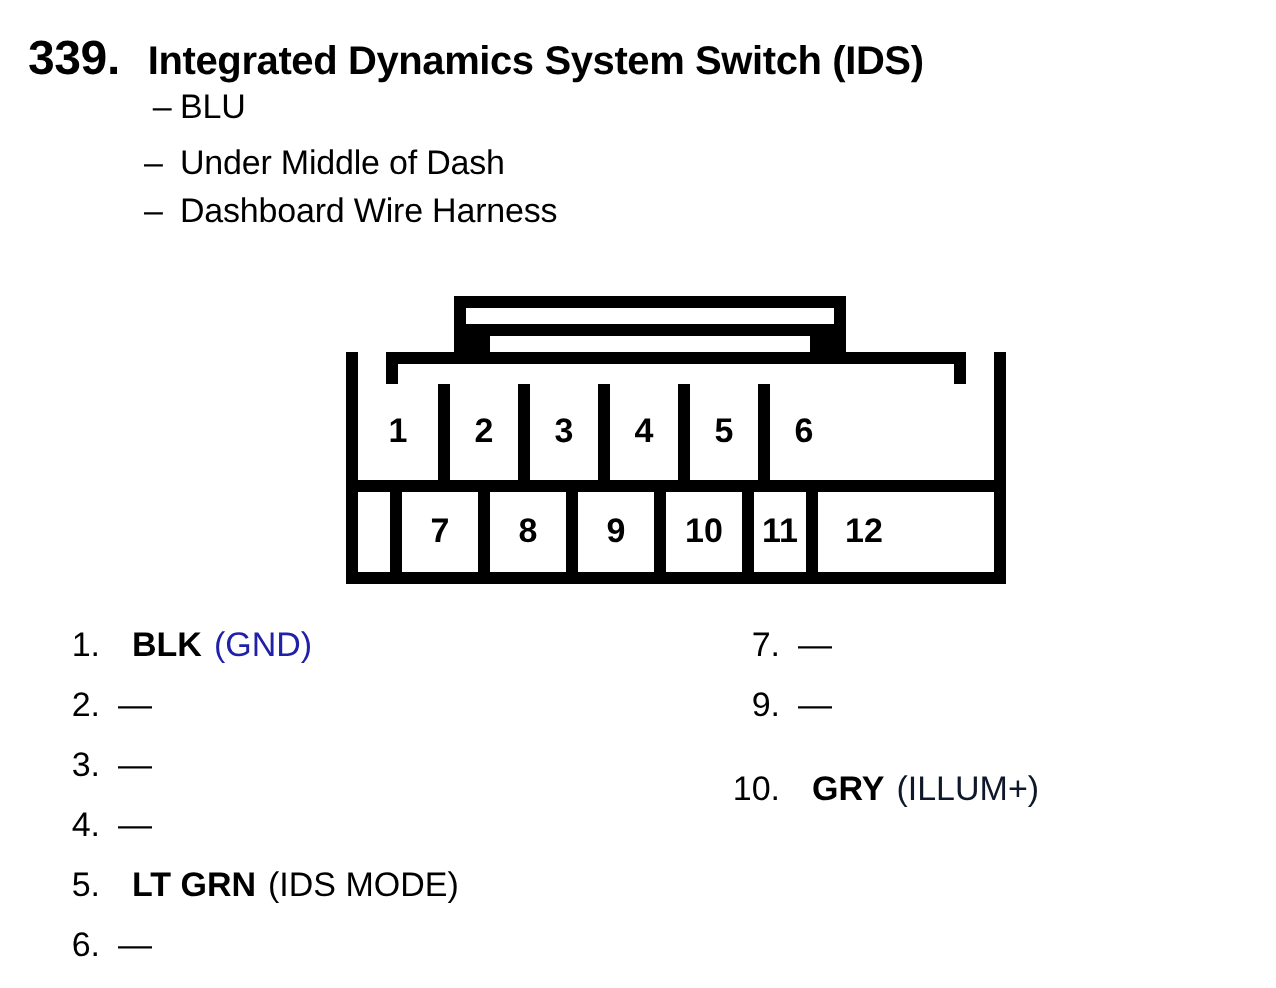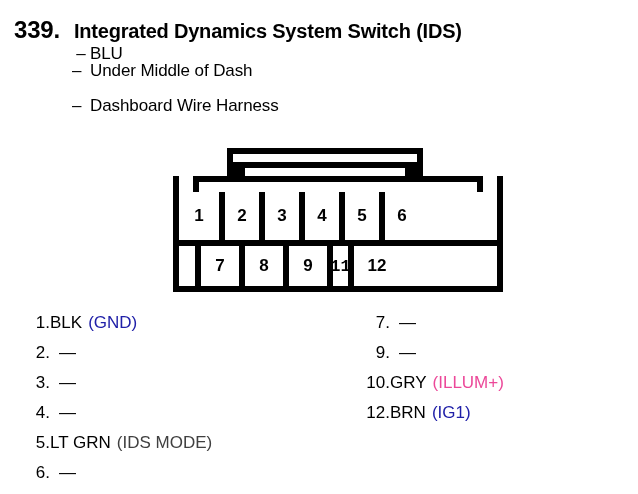--- a/index.html
+++ b/index.html
@@ -216,22 +216,22 @@
     line-height: 30px;
   }
   .legend-num {
     display: inline-block;
     width: 32px;
     text-align: right;
     font-weight: normal;
   }
   .legend-wire {
     display: inline-block;
-    margin-left: 0;
-    font-weight: normal;
+    margin-left: 16px;
+    font-weight: bold;
   }
   .legend-fn {
     display: inline-block;
     margin-left: 6px;
     font-weight: normal;
   }
   .legend-empty {
     display: inline-block;
     margin-left: 9px;
   }
@@ -239,21 +239,21 @@
 </head>
 <body>
 
 <div id="header">
   <div id="title-row">
     <span id="title-number">339.</span><span id="title-text">Integrated Dynamics System Switch (IDS)</span>
   </div>
   <div class="sub-line" style="top:44px;text-align:center;">
     <span class="sub-dash">–</span><span>BLU</span>
   </div>
-  <div class="sub-line" style="top:61px;">
+  <div class="sub-line" style="top:72px;">
     <span class="sub-dash">–</span><span>Under Middle of Dash</span>
   </div>
   <div class="sub-line" style="top:96px;">
     <span class="sub-dash">–</span><span>Dashboard Wire Harness</span>
   </div>
 </div>
 
 <div id="connector">
   <div id="tab-outer"></div>
   <div id="tab-inner-bar"></div>
@@ -276,33 +276,33 @@
     <div class="pin-cell blank blank-right" style="width:42px;"></div>
   </div>
 
   <div id="row-divider"></div>
 
   <div class="pin-row" id="row-bottom">
     <div class="pin-cell blank blank-left" style="width:22px;"></div>
     <div class="pin-cell" style="width:50px;">7</div>
     <div class="pin-cell" style="width:50px;">8</div>
     <div class="pin-cell" style="width:50px;">9</div>
-    <div class="pin-cell" style="width:27px;font-family:Liberation Mono, monospace;">11</div>
+    <div class="pin-cell" style="width:50px;">10</div>
+    <div class="pin-cell" style="width:38px;">11</div>
     <div class="pin-cell blank-right" style="width:52px;">12</div>
   </div>
 </div>
 
 <div id="legend">
   <div class="legend-col" id="legend-col-left">
       <div class="legend-item"><span class="legend-num">1.</span><span class="legend-wire">BLK</span><span class="legend-fn" style="color: rgb(32, 32, 168);">(GND)</span></div>
       <div class="legend-item"><span class="legend-num">2.</span><span class="legend-empty">—</span></div>
       <div class="legend-item"><span class="legend-num">3.</span><span class="legend-empty">—</span></div>
       <div class="legend-item"><span class="legend-num">4.</span><span class="legend-empty">—</span></div>
-      <div class="legend-item"><span class="legend-num">5.</span><span class="legend-wire">LT GRN</span><span class="legend-fn" style="color: #404040;">(IDS MODE)</span></div>
+      <div class="legend-item"><span class="legend-num">5.</span><span class="legend-wire">LT GRN</span><span class="legend-fn" style="color: #000000;">(IDS MODE)</span></div>
       <div class="legend-item"><span class="legend-num">6.</span><span class="legend-empty">—</span></div>
     </div>
   <div class="legend-col" id="legend-col-right">
       <div class="legend-item"><span class="legend-num">7.</span><span class="legend-empty">—</span></div>
       <div class="legend-item"><span class="legend-num">9.</span><span class="legend-empty">—</span></div>
-      <div class="legend-item"><span class="legend-num">10.</span><span class="legend-wire">GRY</span><span class="legend-fn" style="color: #ec4899;">(ILLUM+)</span></div>
-      <div class="legend-item"><span class="legend-num">12.</span><span class="legend-wire">BRN</span><span class="legend-fn" style="color: rgb(32, 32, 168);">(IG1)</span></div>
+      <div class="legend-item"><span class="legend-num">10.</span><span class="legend-wire">GRY</span><span class="legend-fn" style="color: #0f172a; margin-top: 12px;">(ILLUM+)</span></div>
     </div>
 </div>
 
 </body></html>

